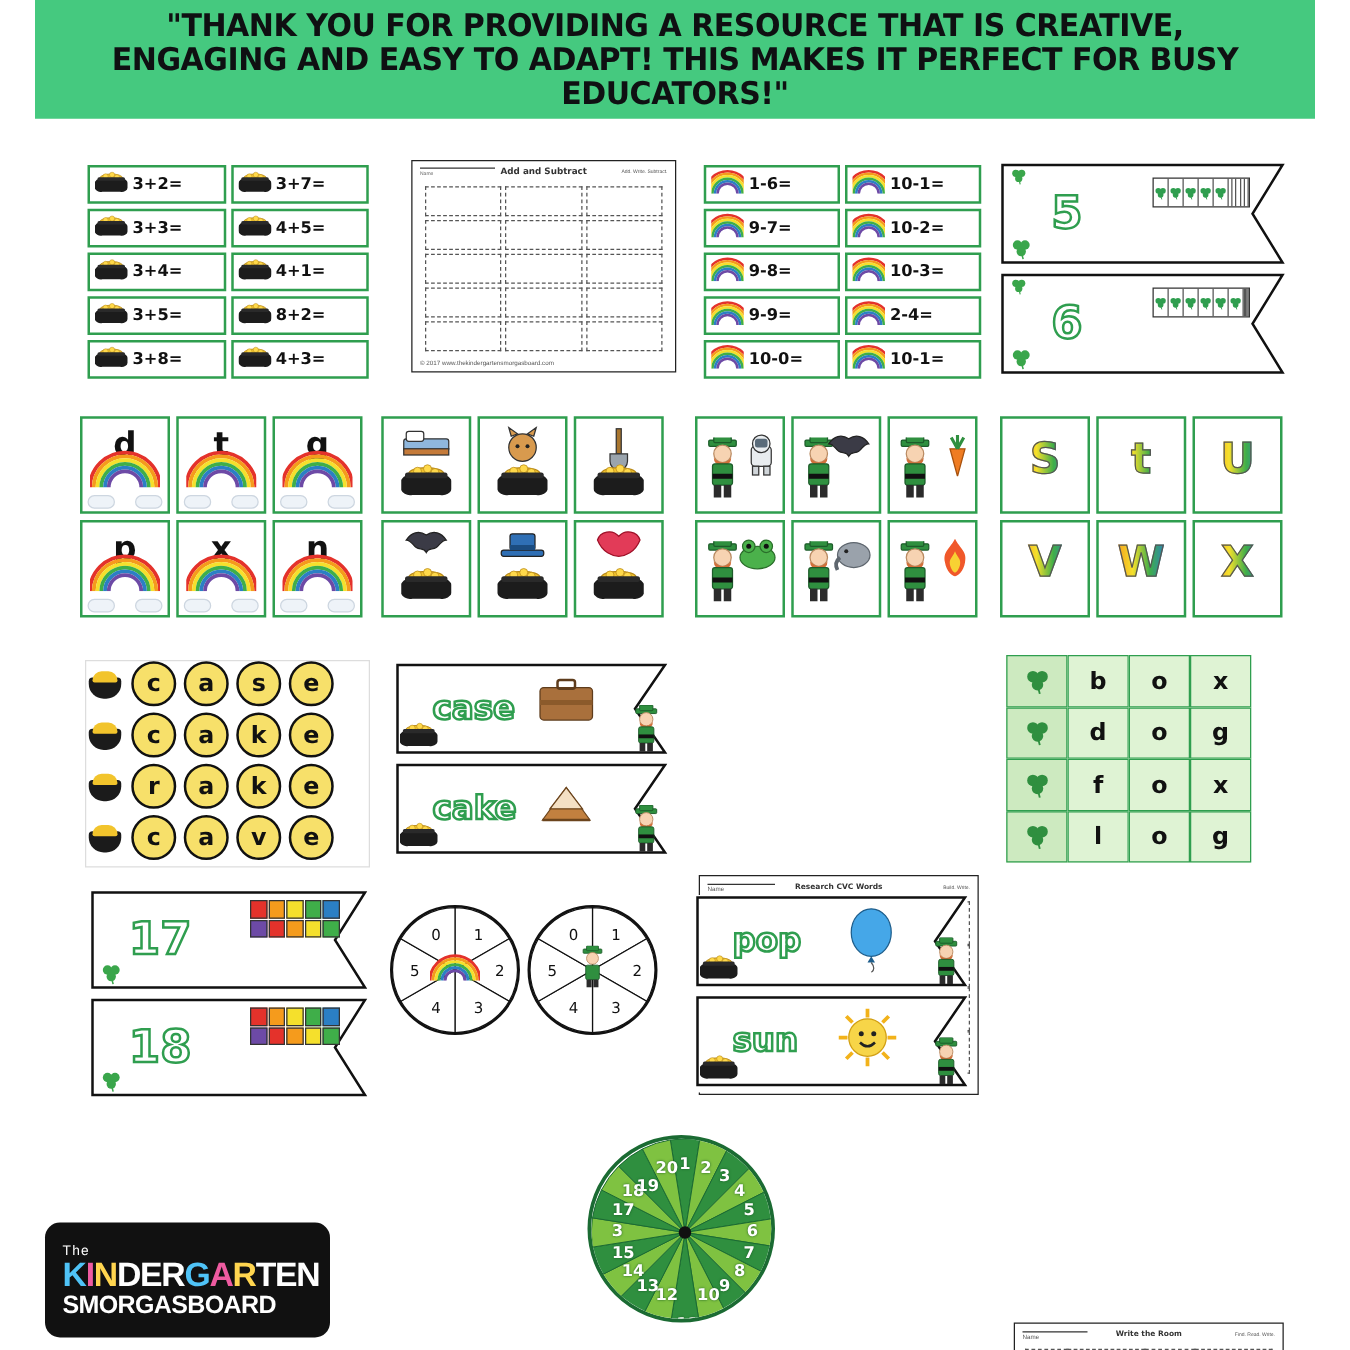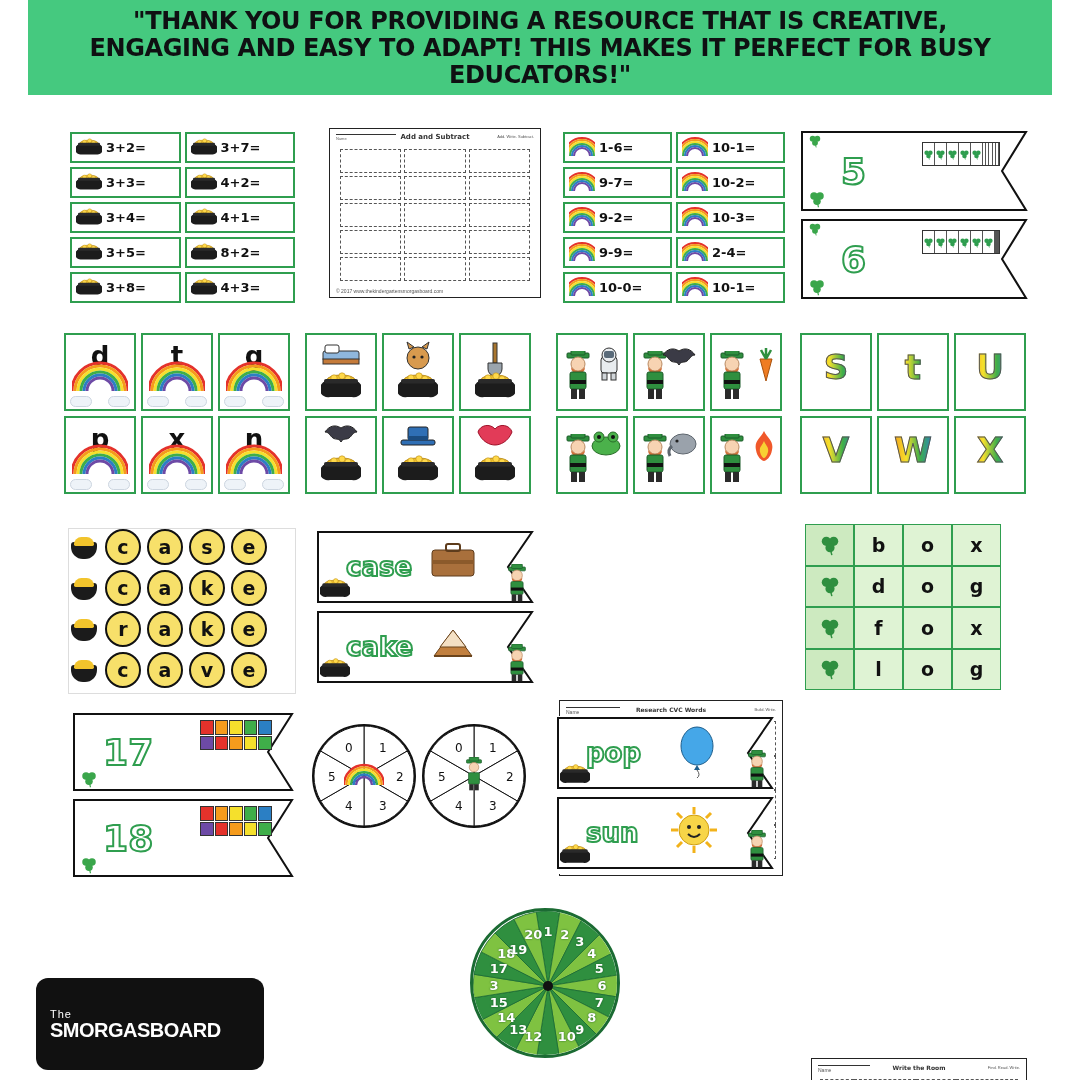--- a/index.html
+++ b/index.html
@@ -169,21 +169,21 @@
       </div>
       <div class="mathcell">
         <span><svg width="26" height="22" viewBox="0 0 40 34">
             <ellipse cx="20" cy="13" rx="14" ry="5" fill="#f2c42c" stroke="#b8891a"></ellipse>
             <circle cx="13" cy="11" r="3.2" fill="#ffd94a" stroke="#b8891a" stroke-width="0.6"></circle>
             <circle cx="21" cy="9" r="3.2" fill="#ffd94a" stroke="#b8891a" stroke-width="0.6"></circle>
             <circle cx="27" cy="12" r="3.2" fill="#ffd94a" stroke="#b8891a" stroke-width="0.6"></circle>
             <path d="M5 14 h30 a4 4 0 0 1 -4 16 h-22 a4 4 0 0 1 -4 -16 z" fill="#1c1c1c"></path>
             <rect x="3" y="12" width="34" height="4.5" rx="2" fill="#2a2a2a"></rect>
           </svg></span>
-        <span class="eq">4+2=</span>
+        <span class="eq">4+5=</span>
       </div>
       <div class="mathcell">
         <span><svg width="26" height="22" viewBox="0 0 40 34">
             <ellipse cx="20" cy="13" rx="14" ry="5" fill="#f2c42c" stroke="#b8891a"></ellipse>
             <circle cx="13" cy="11" r="3.2" fill="#ffd94a" stroke="#b8891a" stroke-width="0.6"></circle>
             <circle cx="21" cy="9" r="3.2" fill="#ffd94a" stroke="#b8891a" stroke-width="0.6"></circle>
             <circle cx="27" cy="12" r="3.2" fill="#ffd94a" stroke="#b8891a" stroke-width="0.6"></circle>
             <path d="M5 14 h30 a4 4 0 0 1 -4 16 h-22 a4 4 0 0 1 -4 -16 z" fill="#1c1c1c"></path>
             <rect x="3" y="12" width="34" height="4.5" rx="2" fill="#2a2a2a"></rect>
           </svg></span>
@@ -320,21 +320,21 @@
       </div>
       <div class="mathcell rainbowcell">
         <span><svg width="26" height="20" viewBox="0 0 26 20">
             <path d="M -5 20 A 18 18 0 0 1 31 20" fill="none" stroke="#e4322b" stroke-width="2"></path>
             <path d="M -3 20 A 16 16 0 0 1 29 20" fill="none" stroke="#f59b1c" stroke-width="2"></path>
             <path d="M -1 20 A 14 14 0 0 1 27 20" fill="none" stroke="#f5e02c" stroke-width="2"></path>
             <path d="M 1 20 A 12 12 0 0 1 25 20" fill="none" stroke="#3fae49" stroke-width="2"></path>
             <path d="M 3 20 A 10 10 0 0 1 23 20" fill="none" stroke="#2b7fc4" stroke-width="2"></path>
             <path d="M 5 20 A 8 8 0 0 1 21 20" fill="none" stroke="#6d4aa6" stroke-width="2"></path>
           </svg></span>
-        <span class="eq">9-2=</span>
+        <span class="eq">9-8=</span>
       </div>
       <div class="mathcell rainbowcell">
         <span><svg width="26" height="20" viewBox="0 0 26 20">
             <path d="M -5 20 A 18 18 0 0 1 31 20" fill="none" stroke="#e4322b" stroke-width="2"></path>
             <path d="M -3 20 A 16 16 0 0 1 29 20" fill="none" stroke="#f59b1c" stroke-width="2"></path>
             <path d="M -1 20 A 14 14 0 0 1 27 20" fill="none" stroke="#f5e02c" stroke-width="2"></path>
             <path d="M 1 20 A 12 12 0 0 1 25 20" fill="none" stroke="#3fae49" stroke-width="2"></path>
             <path d="M 3 20 A 10 10 0 0 1 23 20" fill="none" stroke="#2b7fc4" stroke-width="2"></path>
             <path d="M 5 20 A 8 8 0 0 1 21 20" fill="none" stroke="#6d4aa6" stroke-width="2"></path>
           </svg></span>
@@ -1294,14 +1294,17 @@
     <div class="wn" style="left: 16.6429px; top: 83.6869px; width: 14px; text-align: center;">15</div>
     <div class="wn" style="left: 14px; top: 67px; width: 14px; text-align: center;">3</div>
     <div class="wn" style="left: 16.6429px; top: 50.3131px; width: 14px; text-align: center;">17</div>
     <div class="wn" style="left: 24.3131px; top: 35.2596px; width: 14px; text-align: center;">18</div>
     <div class="wn" style="left: 36.2596px; top: 31px; width: 14px; ">19</div>
     <div class="wn" style="left: 51.3131px; top: 15.6429px; width: 14px; text-align: center;">20</div>
   </div>
 
 <div class="logo">
   <div class="l1">The</div>
+  <div class="l2">
+    <span class="k">K</span><span class="g">I</span><span class="y">N</span><span>DER</span><span class="k">G</span><span class="g">A</span><span class="y">R</span><span>TEN</span>
+  </div>
   <div class="l3">SMORGASBOARD</div>
 </div>
 
 </body></html>

